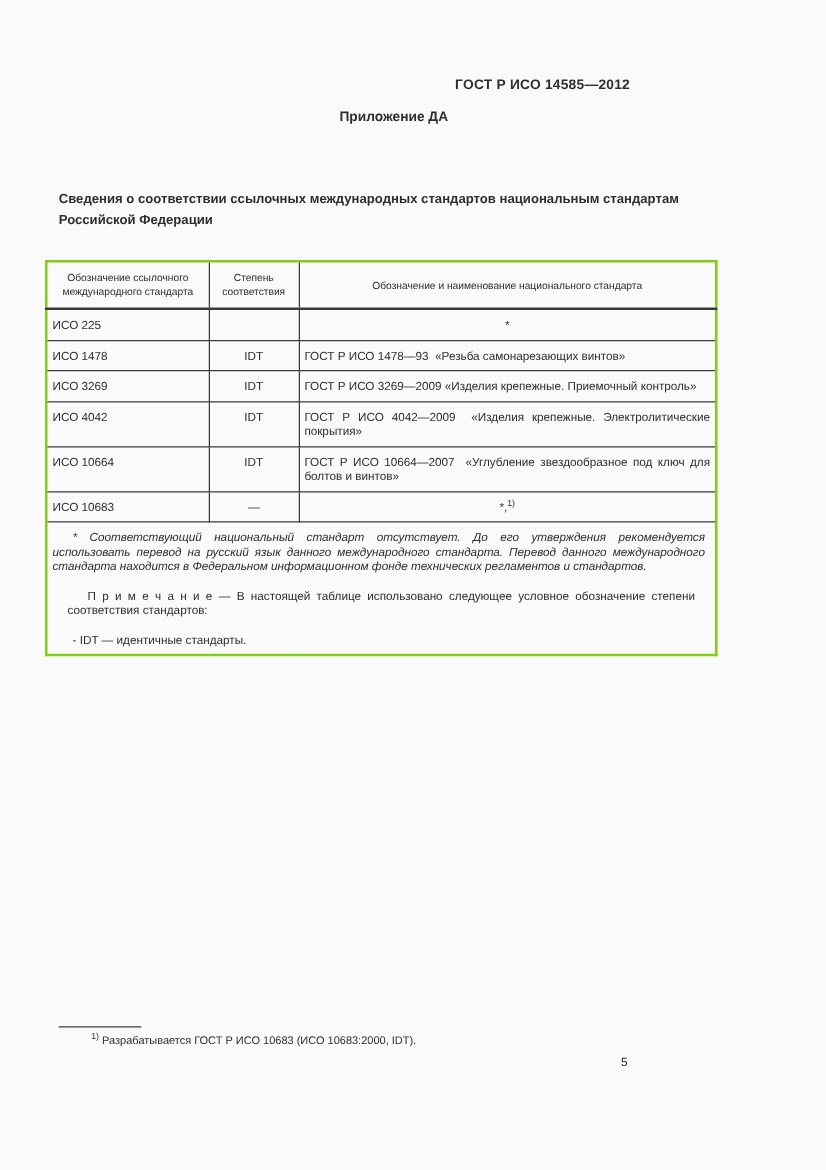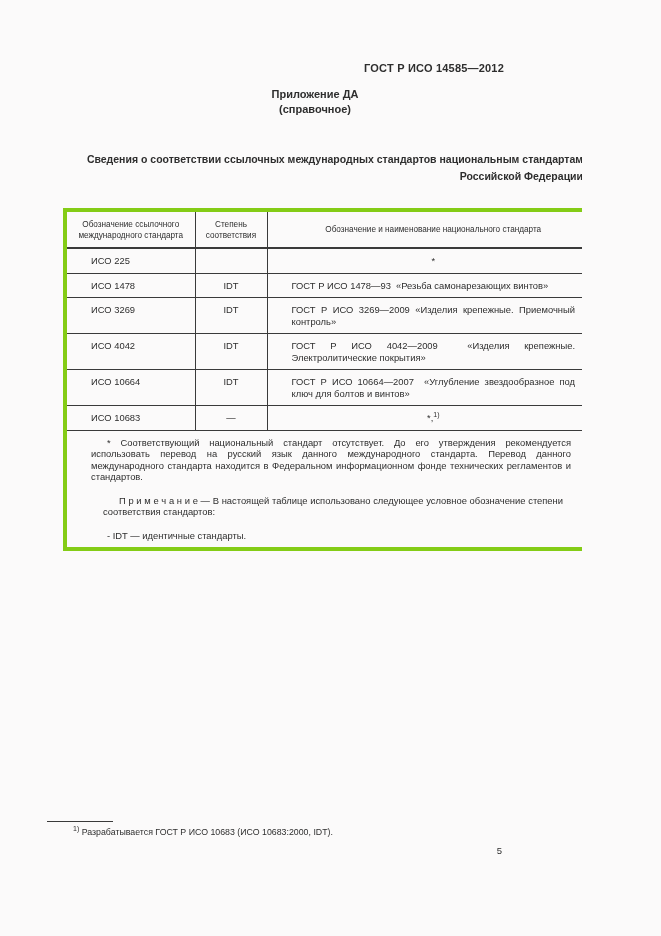--- a/index.html
+++ b/index.html
@@ -15,49 +15,49 @@
   .doc-code {
     position:absolute; top:62px; right:78px;
     font-size:11px; font-weight:bold; letter-spacing:0.2px;
   }
   .annex {
     position:absolute; top:87px; left:47px; width:536px;
     text-align:center; font-size:11px; font-weight:bold; line-height:15px;
   }
   .heading {
     position:absolute; top:151px; left:47px; width:536px;
-    text-align:right; font-size:10.5px; font-weight:bold; line-height:17px;
+    text-align:left; font-size:10.5px; font-weight:bold; line-height:17px;
   }
 
   table.std {
-    position:absolute; top:208px; left:63px; width:536px;
+    position:absolute; top:208px; left:36px; width:536px;
     border-collapse:collapse; table-layout:fixed;
-    border:4px solid #84cc16;
+    border:2px solid #84cc16;
   }
   table.std th, table.std td { border:1px solid #3a3a3a; }
   table.std thead th {
     height:38px; box-sizing:border-box;
     border-bottom:2px solid #3a3a3a;
     font-weight:normal; font-size:8.2px; line-height:11px;
     text-align:center; vertical-align:middle; padding:2px 6px;
   }
   table.std tbody td {
     font-size:9.4px; line-height:11.5px;
-    vertical-align:top; padding:6px 24px;
+    vertical-align:top; padding:6px 4px;
   }
   td.c1 { padding-left:9px; }
   td.c2 { text-align:center; }
   td.c3 { text-align:justify; }
   td.c3.ctr { text-align:center; }
   sup { font-size:7px; vertical-align:super; line-height:0; }
 
   td.fnote {
     padding:8px 8px 7px; font-size:8.8px; line-height:10.5px;
   }
-  .fn-star { text-indent:16px; margin:0 4px 10px 0; text-align:justify; }
+  .fn-star { text-indent:16px; margin:0 4px 10px 0; text-align:justify;font-style:italic; }
   .fn-note { text-indent:16px; margin:12px; text-align:justify; }
   .fn-item { margin:0 0 0 16px; }
 
   .foot-rule {
     position:absolute; top:821px; left:47px; width:66px;
     border-top:1px solid #3a3a3a; height:0;
   }
   .footnote {
     position:absolute; top:827px; left:47px; width:536px;
     font-size:8.8px; line-height:11px; text-indent:26px;
@@ -68,21 +68,20 @@
 </style>
 </head>
 <body>
 
 <div class="page">
 
   <div class="doc-code">ГОСТ Р ИСО 14585—2012</div>
 
   <div class="annex">
     <div>Приложение ДА</div>
-    <div>(справочное)</div>
   </div>
 
   <div class="heading">
     <div>Сведения о соответствии ссылочных международных стандартов национальным стандартам</div>
     <div>Российской Федерации</div>
   </div>
 
   <table class="std">
     <colgroup>
       <col style="width:130px">

